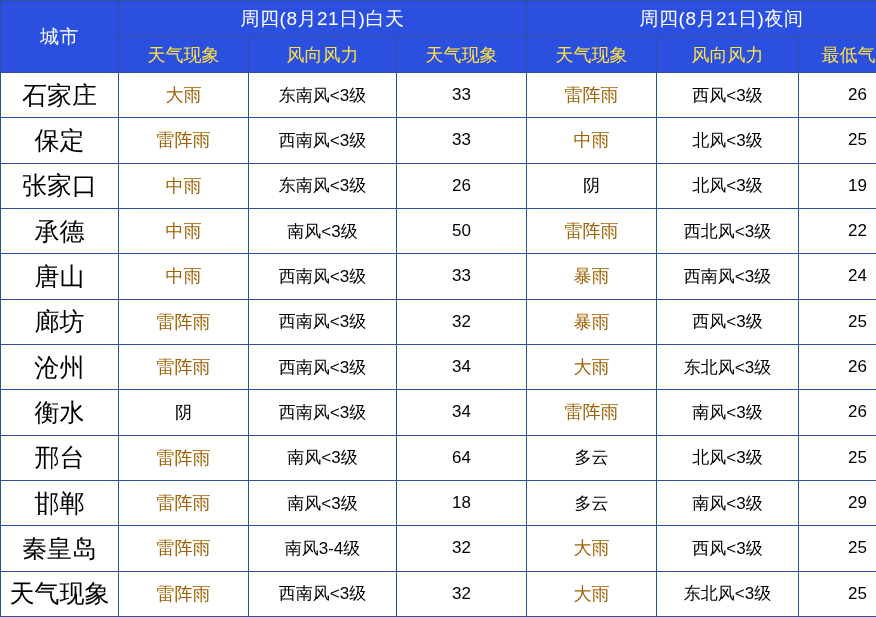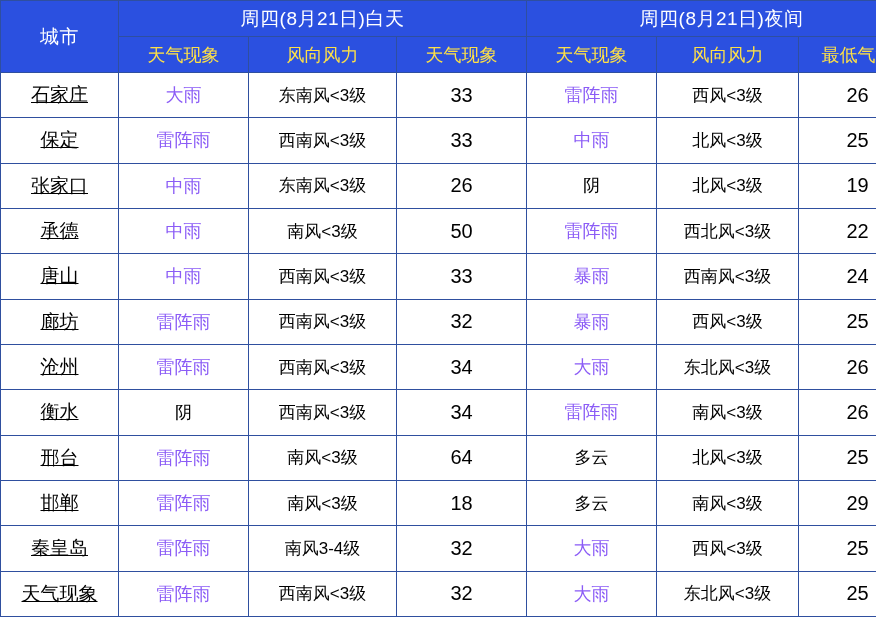--- a/index.html
+++ b/index.html
@@ -33,35 +33,34 @@
     font-weight: bold;
     letter-spacing: 0.5px;
   }
   .hdr-sub {
     background: #2b50e0;
     color: #fde047;
     font-size: 18px;
     font-weight: bold;
   }
   .city-cell {
-    font-size: 19px;
+    font-size: 25px;
     color: #000000;
-    text-decoration: underline;
   }
   .cell {
     font-size: 17px;
     color: #000000;
   }
   .cell.alert {
-    color: #8b5cf6;
+    color: #a16207;
     font-weight: bold;
     font-size: 18px;
   }
   .cell.temp {
-    font-size: 20px;
+    font-size: 17px;
   }
   col.c-city { width: 118px; }
   col.c-phen { width: 130px; }
   col.c-wind { width: 148px; }
   col.c-temp { width: 130px; }
   col.c-phen2 { width: 130px; }
   col.c-wind2 { width: 142px; }
   col.c-temp2 { width: 118px; }
   tbody tr { height: 43px; }
   thead tr.row-top { height: 36px; }

